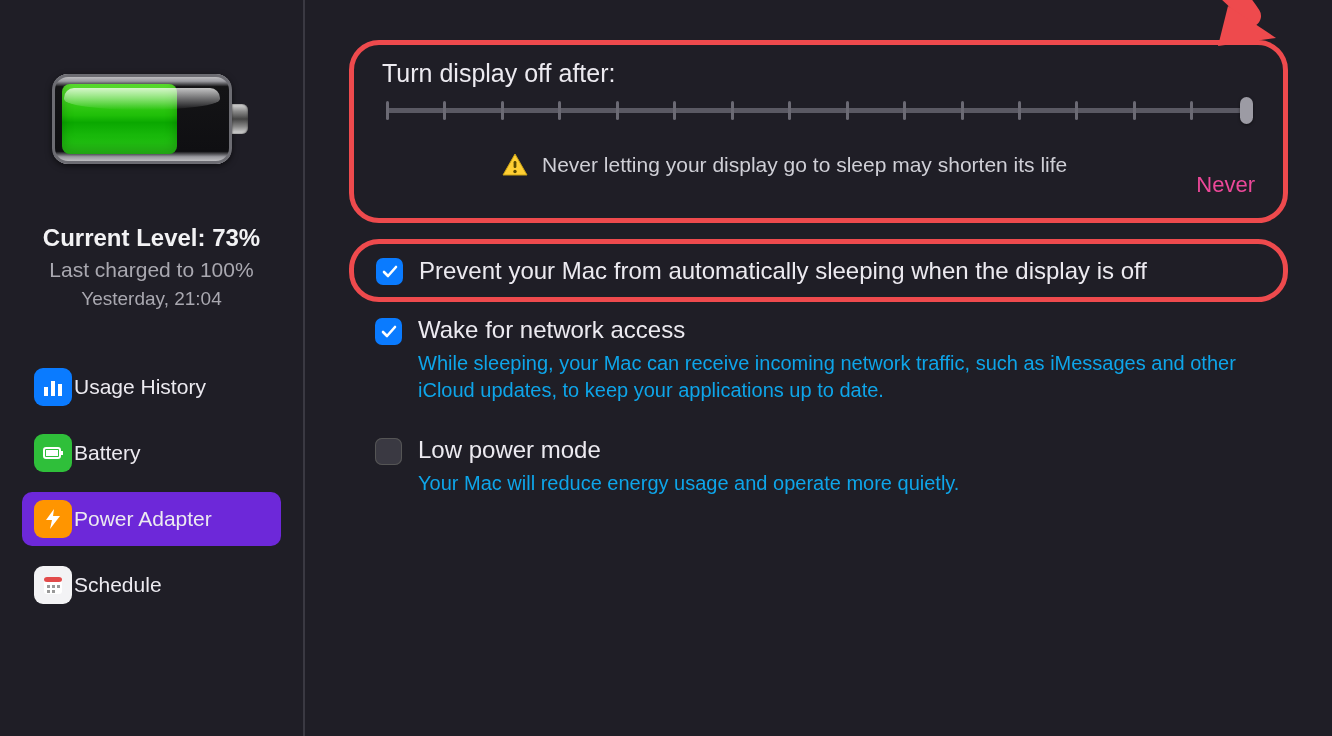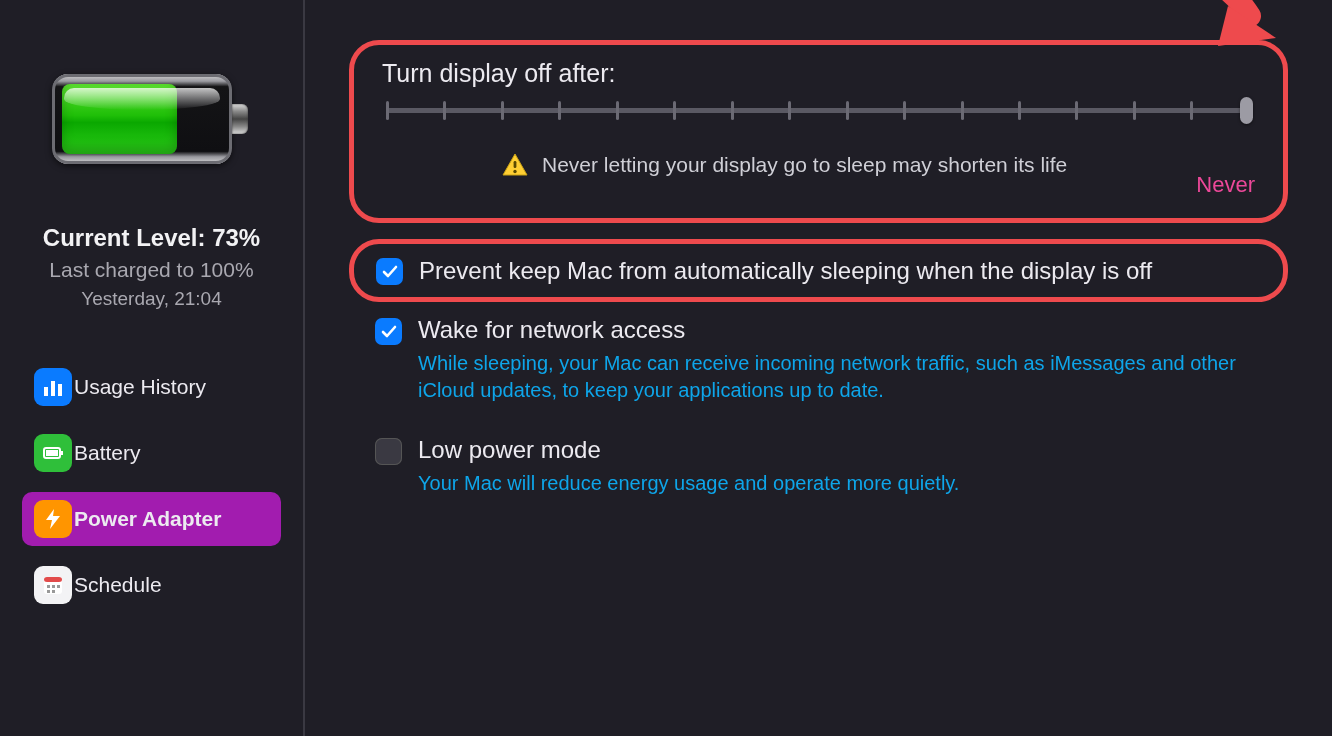--- a/index.html
+++ b/index.html
@@ -20,21 +20,21 @@
   .battery-tip { position: absolute; right: 4px; top: 30px; width: 16px; height: 30px; border-radius: 0 6px 6px 0;
     background: linear-gradient(to bottom, #ddd, #888, #444, #888, #ddd); box-shadow: inset 0 0 2px #333; }
 
   .status { text-align: center; margin-bottom: 50px; }
   .status .level { font-size: 24px; font-weight: 600; color: #f2f2f4; }
   .status .last  { font-size: 21px; color: #a9a8b0; margin-top: 6px; }
   .status .when  { font-size: 19px; color: #a9a8b0; margin-top: 6px; }
 
   .nav { width: 100%; padding: 0 22px; }
   .nav-item { display: flex; align-items: center; gap: 2px; padding: 8px 12px; border-radius: 10px; font-size: 21px; color: #eceaf0; cursor: pointer; margin-bottom: 12px; }
-  .nav-item.selected { background: #a21caf; font-weight: bold; }
+  .nav-item.selected { background: #6d28d9; }
   .nav-icon { width: 38px; height: 38px; border-radius: 9px; display: flex; align-items: center; justify-content: center; flex-shrink: 0; }
   .ic-blue   { background: #0a7bff; }
   .ic-green  { background: #2fbf3a; }
   .ic-orange { background: #ff9500; }
   .ic-white  { background: #f3f3f5; }
   .nav-icon svg { width: 24px; height: 24px; }
 
   
   .main { flex: 1; position: relative; padding: 40px 44px 0 44px; }
 
@@ -174,21 +174,21 @@
         <span class="never">Never</span>
       </div>
     </section>
 
     <section class="highlight-box hl2">
       <span class="checkbox on">
         <svg viewBox="0 0 18 18">
             <path d="M3 9 L7 13 L15 4" stroke="#fff" stroke-width="2.6" fill="none" stroke-linecap="round" stroke-linejoin="round"></path>
           </svg>
       </span>
-      <span class="opt-label">Prevent keep Mac from automatically sleeping when the display is off</span>
+      <span class="opt-label">Prevent your Mac from automatically sleeping when the display is off</span>
     </section>
 
     <div class="opt-row">
       <span class="checkbox on">
         <svg viewBox="0 0 18 18">
             <path d="M3 9 L7 13 L15 4" stroke="#fff" stroke-width="2.6" fill="none" stroke-linecap="round" stroke-linejoin="round"></path>
           </svg>
       </span>
       <div class="texts">
         <span class="opt-label">Wake for network access</span>

